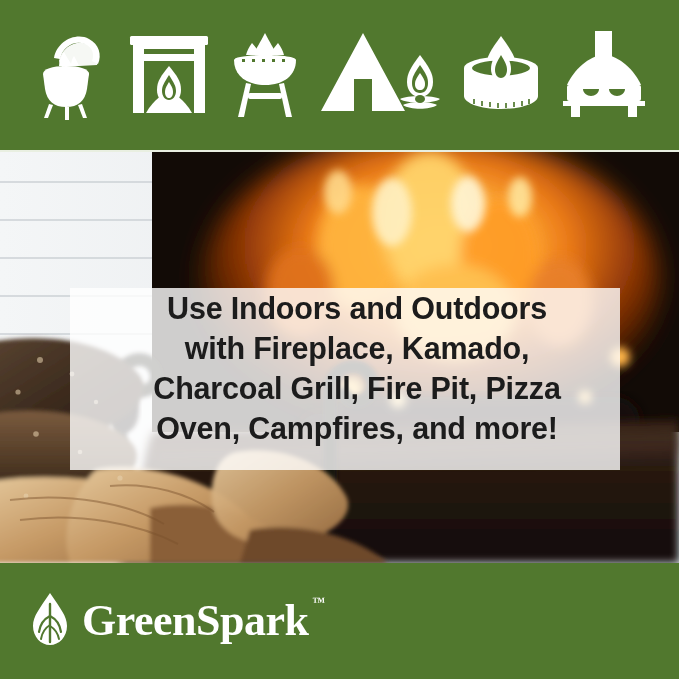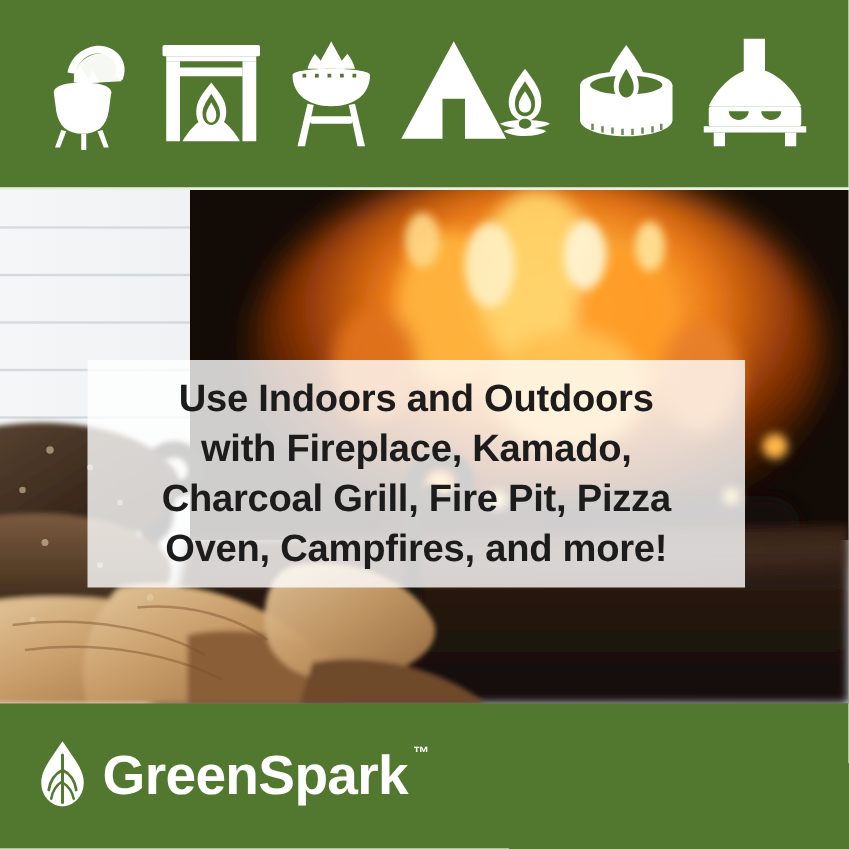--- a/index.html
+++ b/index.html
@@ -28,21 +28,21 @@
   .photo{
     position:absolute;left:0;top:152px;width:679px;height:411px;
     overflow:hidden;background:#2a1a10;
   }
   .photo-svg{position:absolute;left:0;top:0;width:679px;height:411px;}
 
   
   .overlay{
     position:absolute;left:70px;top:288px;width:526px;height:182px;
     background:rgba(255,255,255,0.80);
-    display:flex;align-items:center;justify-content:center;
+    display:flex;justify-content:center;padding-left:24px;
   }
   .overlay-text{
     margin:0;padding:0 10px;
     text-align:center;
     color:#1c1c1c;
     font-family:"Liberation Sans",sans-serif;
     font-weight:bold;
     font-size:30.5px;
     line-height:40px;
     letter-spacing:-0.2px;
@@ -55,21 +55,21 @@
     background:#51782E;
     display:flex;align-items:center;
   }
   .logo-wrap{
     display:flex;align-items:center;margin-left:30px;
   }
   .flame-mark{flex:0 0 auto;margin-right:12px;display:block;}
   .wordmark{
     position:relative;
     color:#ffffff;
-    font-family:Liberation Sans, sans-serif;
+    font-family:Liberation Serif, serif;
     font-weight:bold;
     font-size:44px;
     letter-spacing:-0.5px;
     line-height:1;
   }
   .tm{
     position:absolute;top:-4px;right:-17px;
     font-size:13px;font-weight:bold;color:#ffffff;letter-spacing:0;
   }
 </style>

